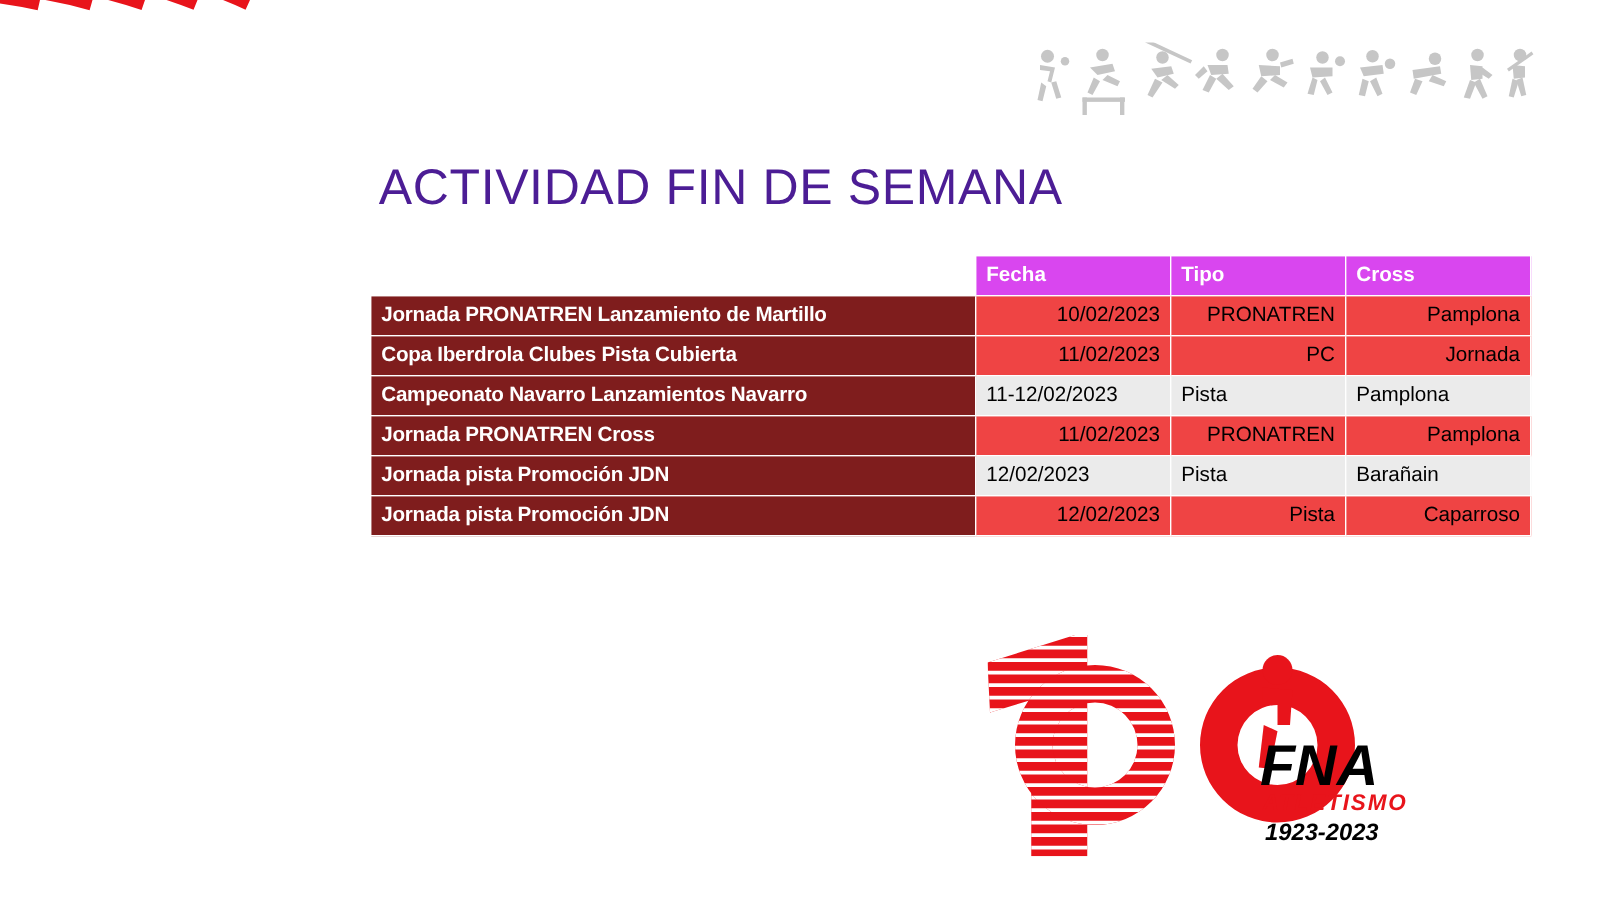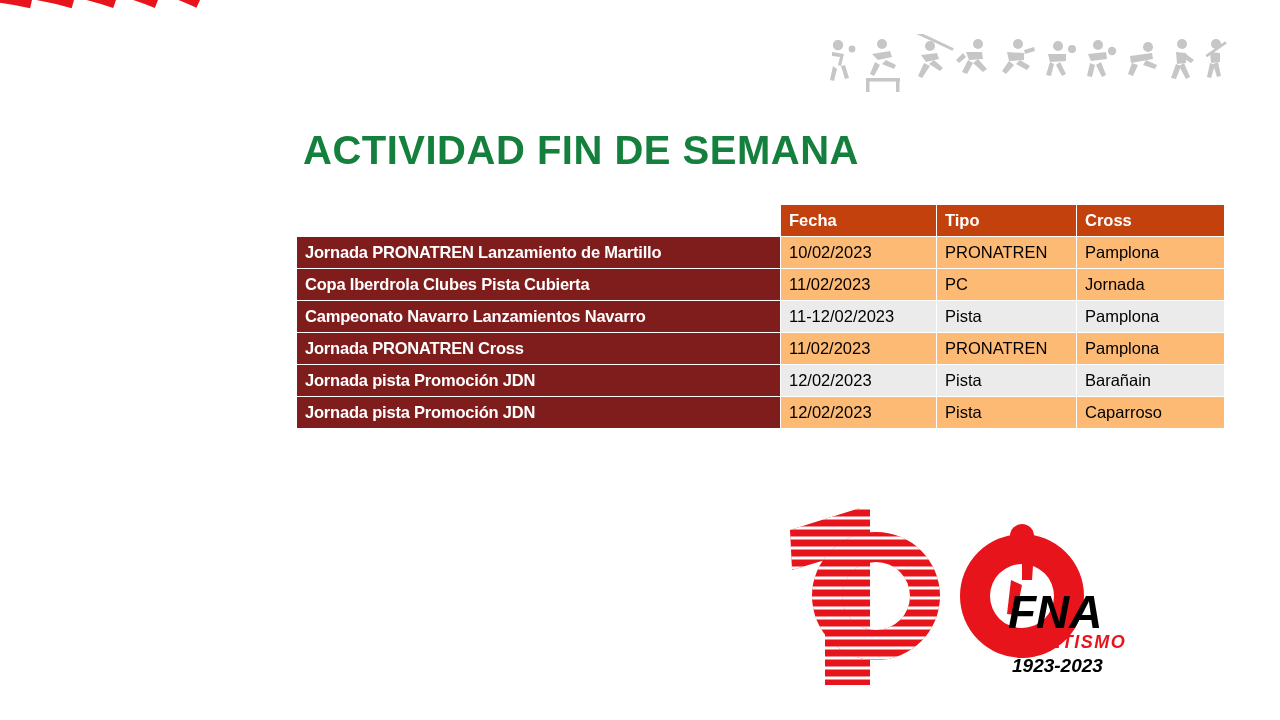--- a/index.html
+++ b/index.html
@@ -34,23 +34,23 @@
     width: 410px;
     height: 62px;
   }
 
   
   #title {
     position: absolute;
     left: 303px;
     top: 128px;
     font-size: 40px;
-    font-weight: bold;
+    font-weight: normal;
     letter-spacing: 0.5px;
-    color: #15803d;
+    color: #4c1d95;
     white-space: nowrap;
   }
 
   
   #table-wrap {
     position: absolute;
     left: 296px;
     top: 204px;
     width: 928px;
   }
@@ -72,40 +72,40 @@
   col.c-fecha { width: 156px; }
   col.c-tipo  { width: 140px; }
   col.c-lugar { width: 148px; }
 
   
   .hdr-blank {
     background: #ffffff;
     border: none;
   }
   .hdr {
-    background: #c2410c;
+    background: #d946ef;
     color: #ffffff;
     font-weight: bold;
     text-align: left;
   }
 
   
   td.event {
     background: #7f1d1d;
     color: #ffffff;
     font-weight: bold;
     letter-spacing: -0.2px;
     white-space: nowrap;
   }
   
   td.data {
     color: #000000;
     white-space: nowrap;
   }
-  tr.band-dark td.data { background: #fdba74; }
+  tr.band-dark td.data { background: #ef4444; text-align: right; }
   tr.band-light td.data { background: #ebebeb; }
 
   
   #logo {
     position: absolute;
     left: 770px;
     top: 500px;
     width: 400px;
     height: 215px;
   }

